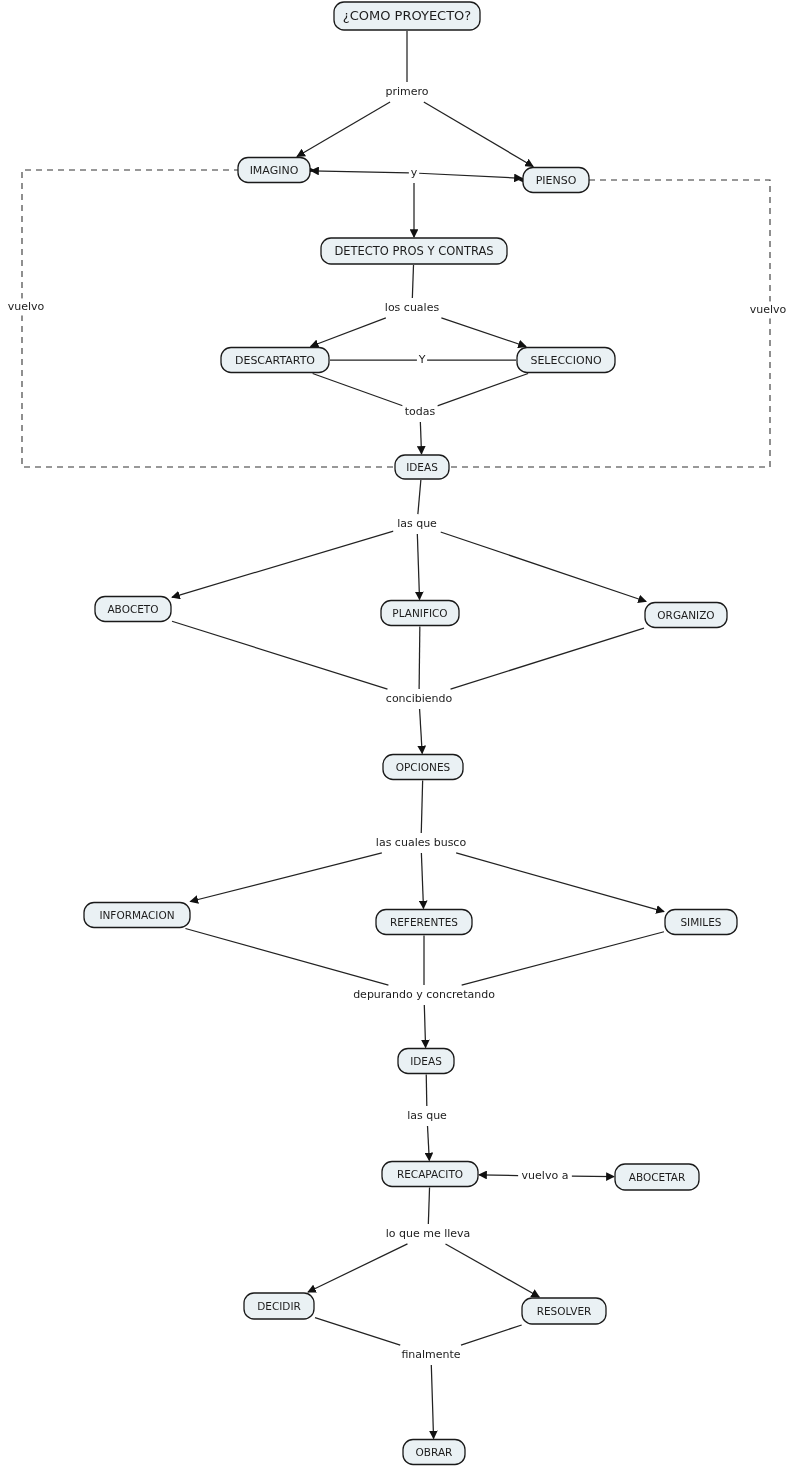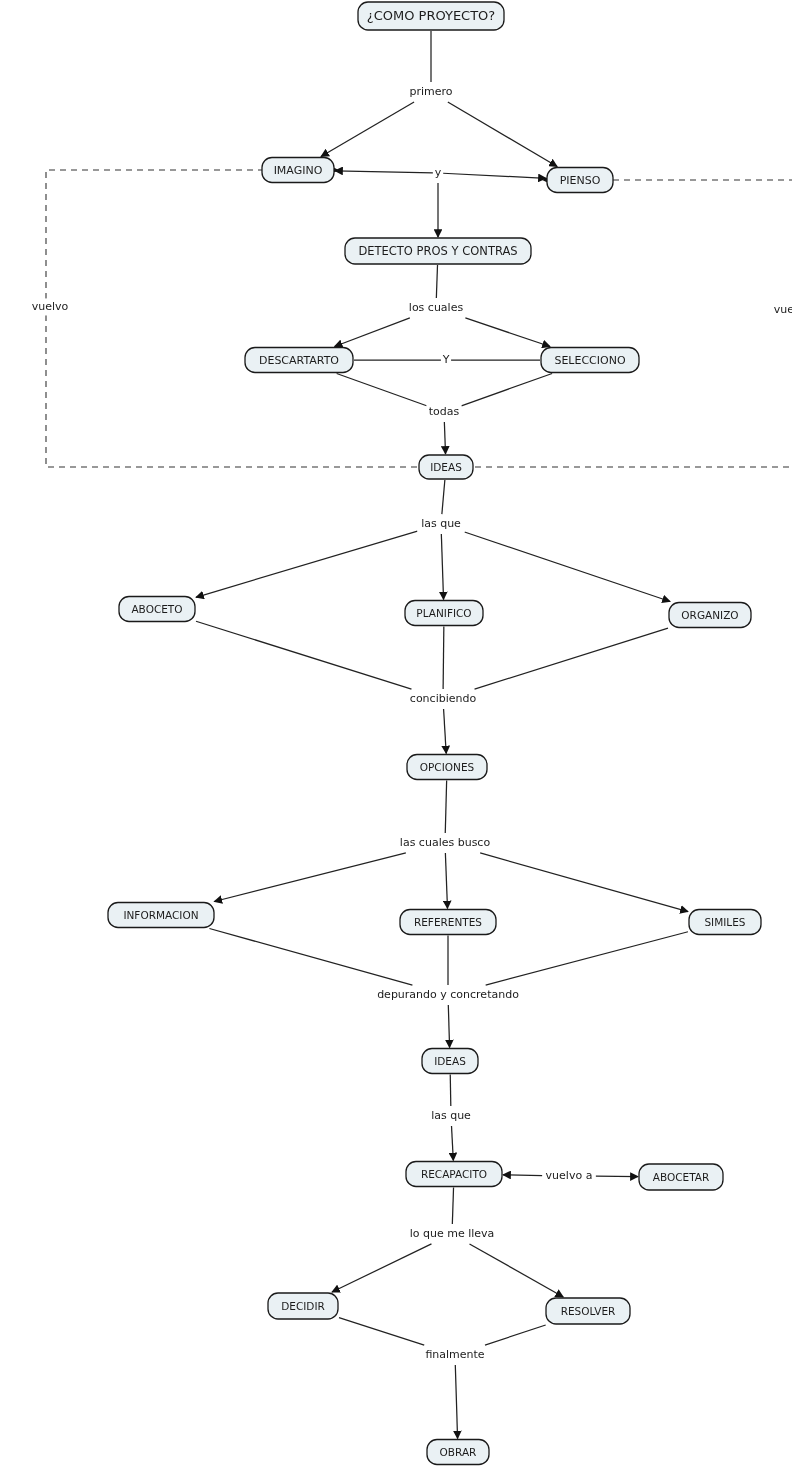--- a/index.html
+++ b/index.html
@@ -10,21 +10,20 @@
   body {
     width: 792px;
     height: 1467px;
     font-family: "DejaVu Sans", "Liberation Sans", sans-serif;
     overflow: hidden;
   }
   #map-root {
     position: relative;
     width: 696px;
     height: 1467px;
-    margin-left: 24px;
   }
   svg#concept-map {
     display: block;
     width: 792px;
     height: 1467px;
   }
   .node-box {
     fill: #eaf1f4;
     stroke: #1a1a1a;
     stroke-width: 1.3;

